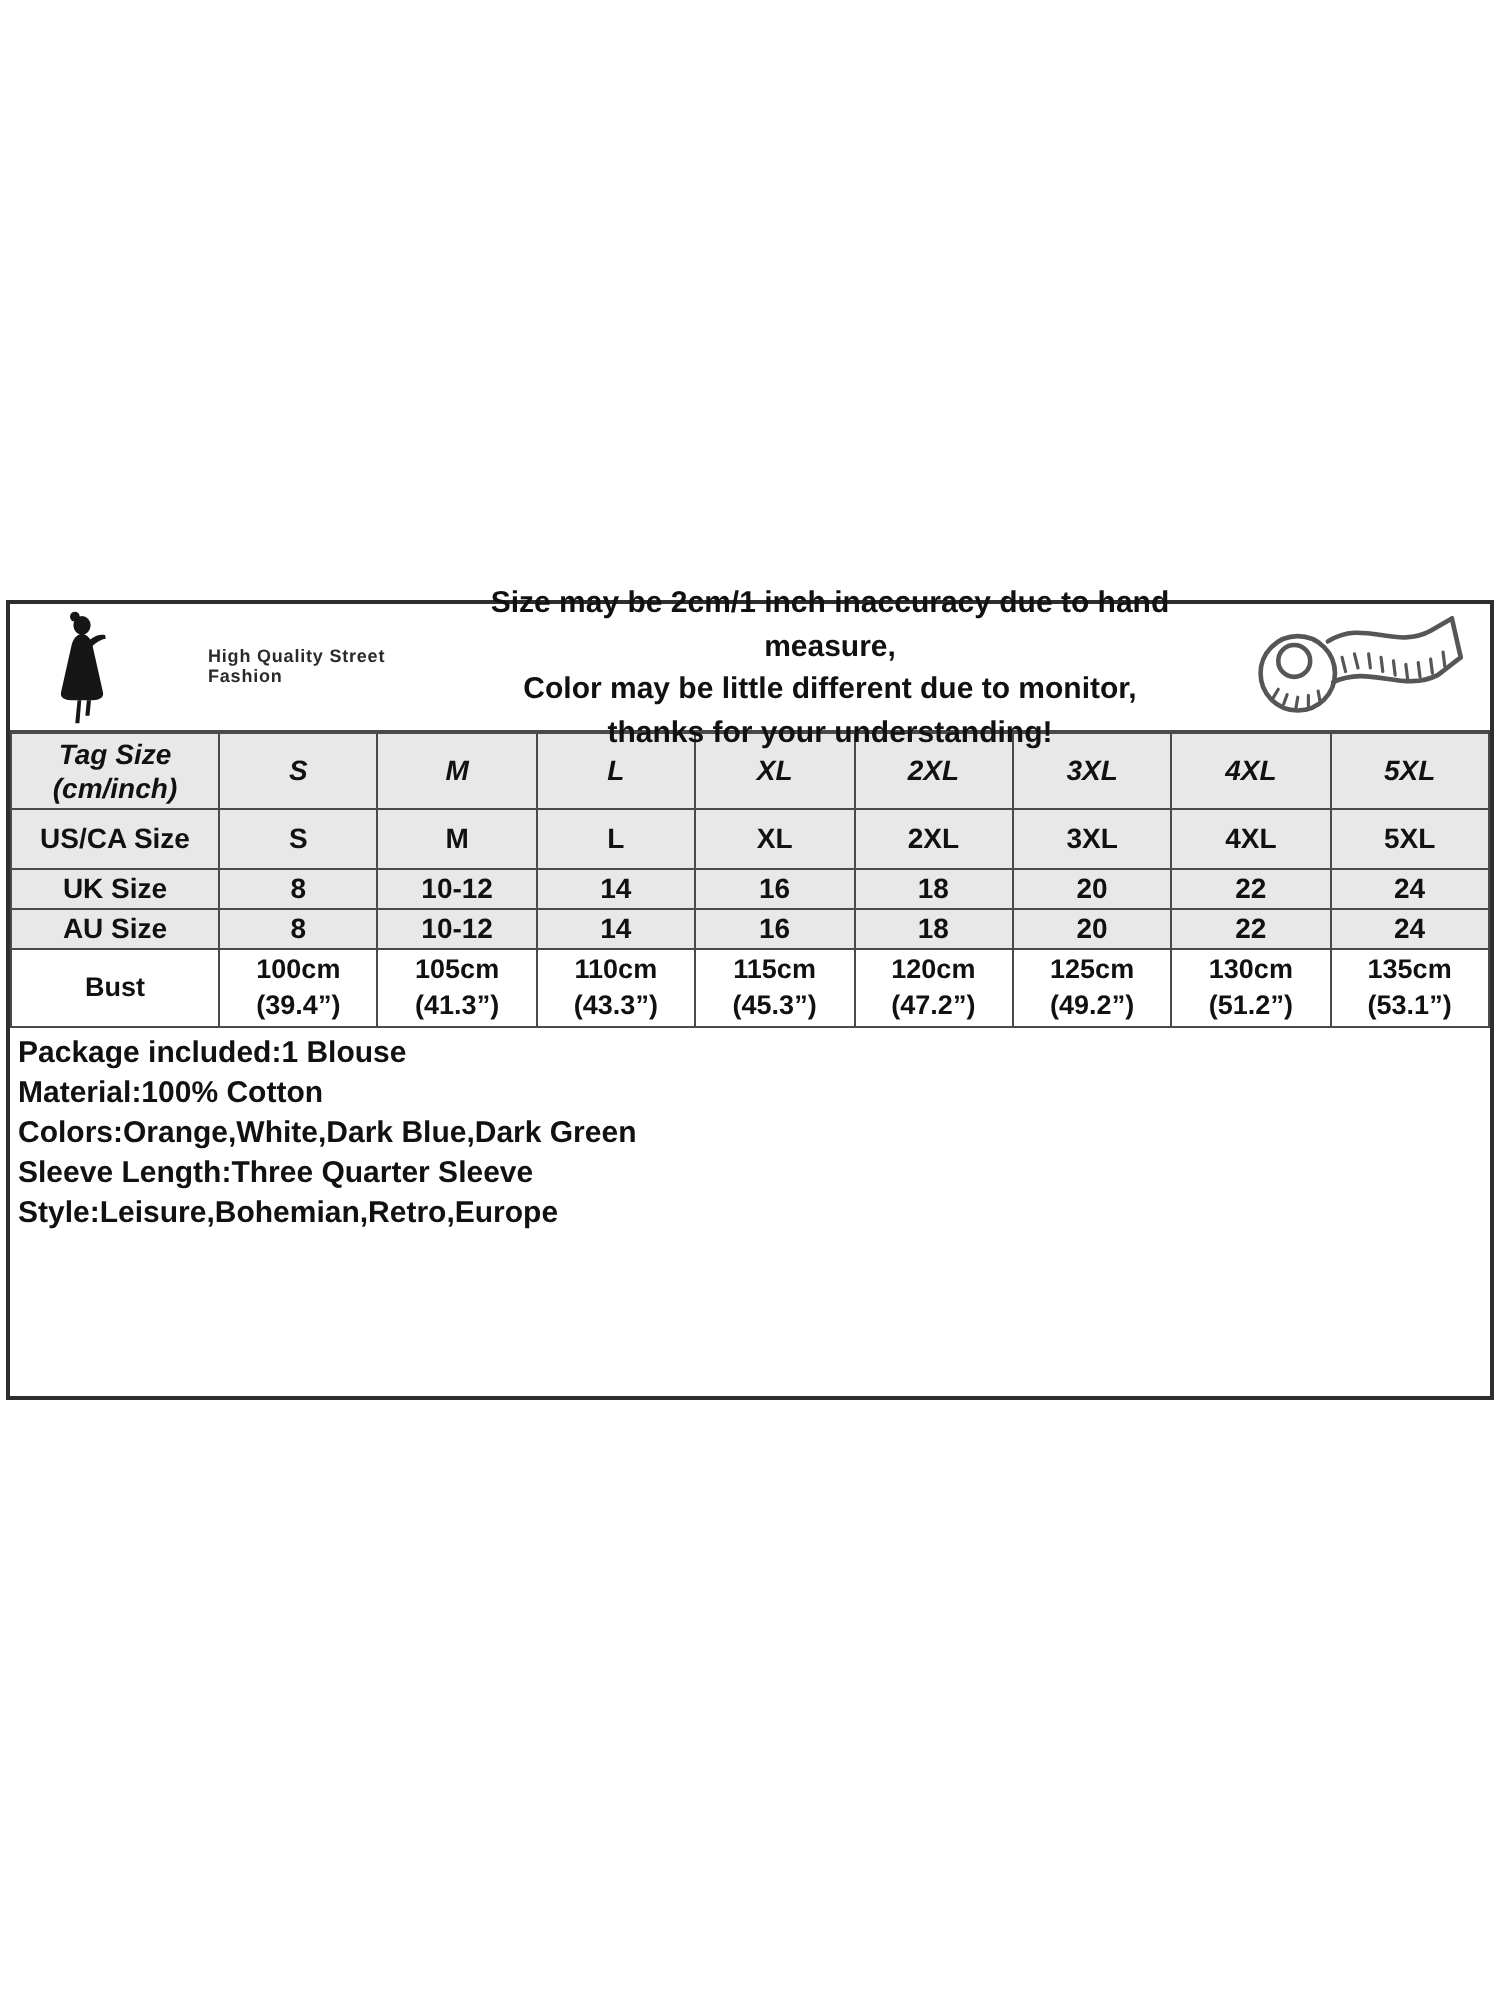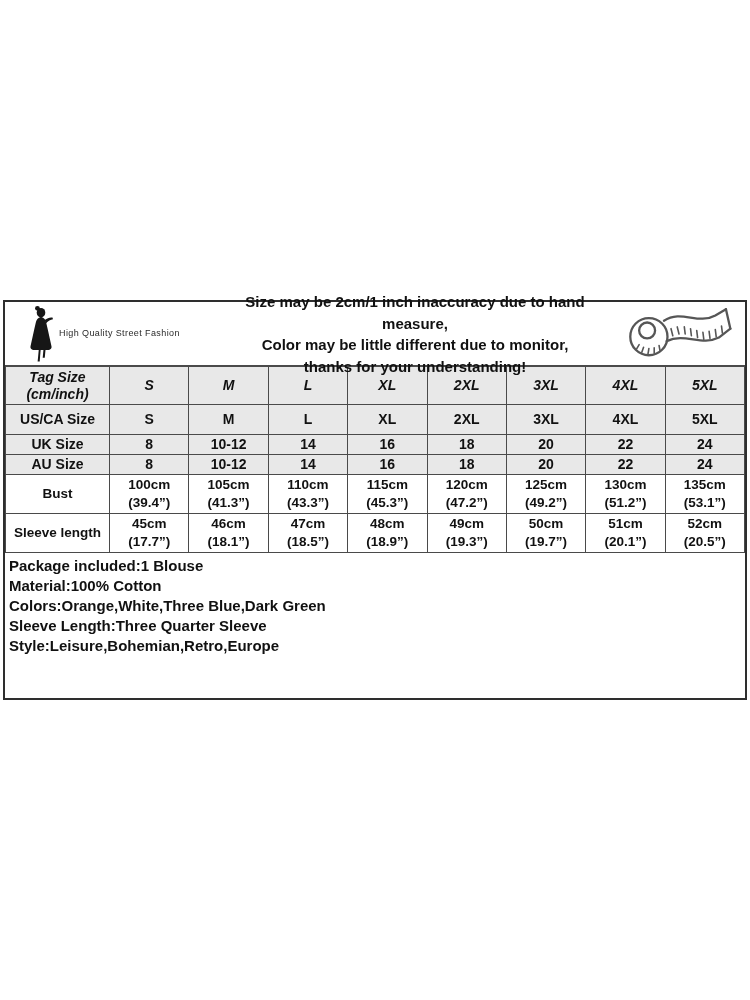--- a/index.html
+++ b/index.html
@@ -18,21 +18,21 @@
   .logo-text { font-family: "Liberation Serif", serif; font-weight: bold; font-size: 33px;
                letter-spacing: 0.5px; color: #161616; }
   @supports (-webkit-background-clip: text) {
     .logo-text {
       background: repeating-linear-gradient(100deg, #050505 0 2px, #8d8d8d 2px 3px);
       -webkit-background-clip: text; background-clip: text;
       color: transparent; -webkit-text-fill-color: transparent;
     }
   }
   .reg-mark { font-size: 13px; font-weight: bold; margin-left: 1px; margin-top: -4px; color: #161616; }
-  .tagline { font-size: 9px; font-weight: normal; letter-spacing: 0.4px; color: #2a2a2a; margin-top: -2px; }
+  .tagline { font-size: 9px; font-weight: bold; letter-spacing: 0.4px; color: #2a2a2a; margin-top: -2px; margin-left: 45px; }
 
   .disclaimer { flex: 1 1 auto; text-align: center; font-weight: bold; font-size: 15px;
                 line-height: 21.5px; padding-top: 1px; }
 
   .tape-wrap { flex: 0 0 auto; width: 132px; display: flex; justify-content: center; }
 
   
   table.size { width: 100%; border-collapse: collapse; table-layout: fixed; }
   table.size td { border: 1.5px solid #4a4a4a; text-align: center; vertical-align: middle;
                   font-weight: bold; font-size: 14px; line-height: 17px; white-space: pre-line;
@@ -171,43 +171,24 @@
 (45.3”)</td>
       <td>120cm
 (47.2”)</td>
       <td>125cm
 (49.2”)</td>
       <td>130cm
 (51.2”)</td>
       <td>135cm
 (53.1”)</td>
     </tr>
-    <tr class="r-two h37">
-      <td class="rowlbl">Sleeve length</td>
-      <td>45cm
-(17.7”)</td>
-      <td>46cm
-(18.1”)</td>
-      <td>47cm
-(18.5”)</td>
-      <td>48cm
-(18.9”)</td>
-      <td>49cm
-(19.3”)</td>
-      <td>50cm
-(19.7”)</td>
-      <td>51cm
-(20.1”)</td>
-      <td>52cm
-(20.5”)</td>
-    </tr>
   </tbody>
     </table>
 
   <div class="notes">
     <div class="note-line">Package included:1 Blouse</div>
     <div class="note-line">Material:100% Cotton</div>
-    <div class="note-line">Colors:Orange,White,Three Blue,Dark Green</div>
+    <div class="note-line">Colors:Orange,White,Dark Blue,Dark Green</div>
     <div class="note-line">Sleeve Length:Three Quarter Sleeve</div>
     <div class="note-line">Style:Leisure,Bohemian,Retro,Europe</div>
   </div>
 
 </div>
 
 </body></html>

